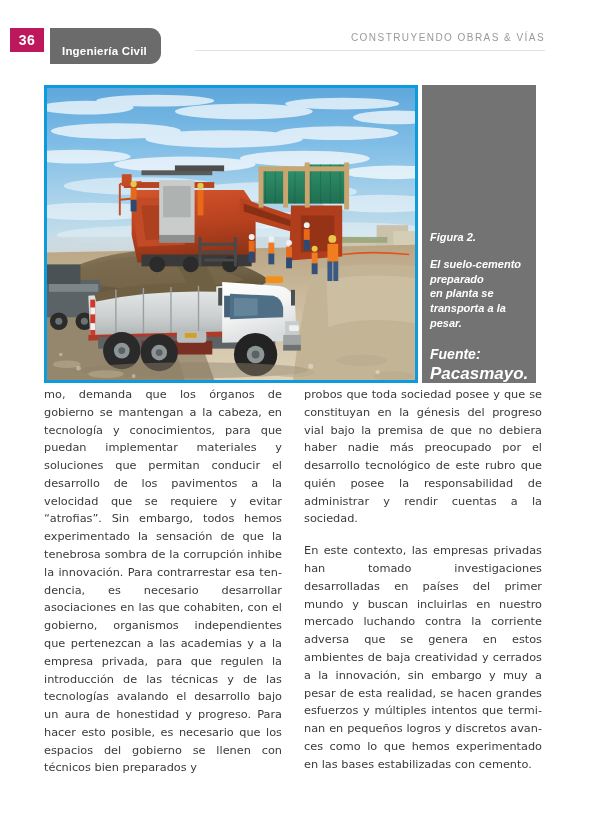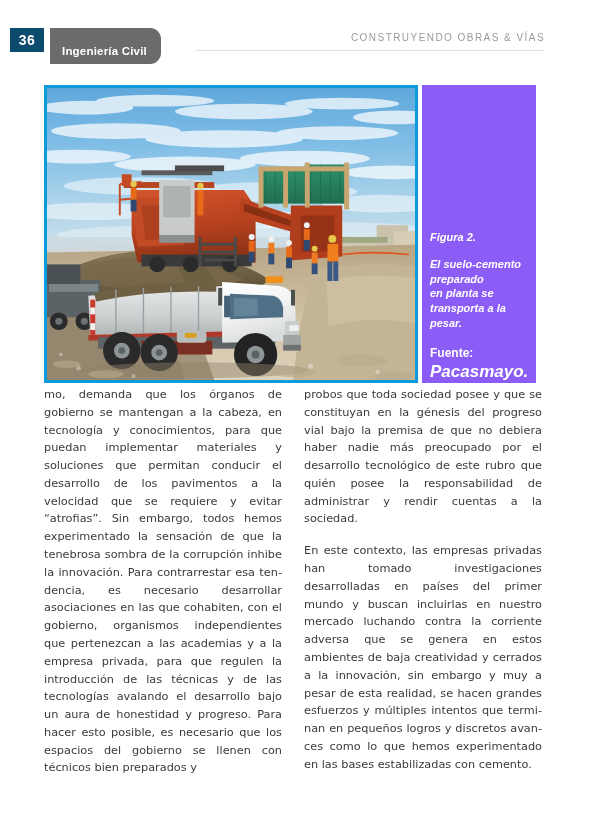--- a/index.html
+++ b/index.html
@@ -22,21 +22,21 @@
     top: 28px;
     width: 600px;
     height: 24px;
   }
   .page-number-badge {
     position: absolute;
     left: 10px;
     top: 0;
     width: 34px;
     height: 24px;
-    background: #0c4a6e;
+    background: #be185d;
     color: #ffffff;
     font-size: 14px;
     font-weight: bold;
     letter-spacing: 0.5px;
     display: flex;
     align-items: center;
     justify-content: center;
     line-height: 1;
   }
   .section-tag {
@@ -99,21 +99,21 @@
     width: 100%;
     height: 100%;
     display: block;
   }
   .figure-caption-panel {
     position: absolute;
     left: 378px;
     top: 0;
     width: 114px;
     height: 298px;
-    background: #8b5cf6;
+    background: #737373;
     box-sizing: border-box;
     padding: 145px 8px 0 8px;
   }
   .caption-title {
     color: #ffffff;
     font-style: italic;
     font-weight: bold;
     font-size: 11px;
     line-height: 1.35;
     margin: 0 0 12px 0;
@@ -122,22 +122,23 @@
     color: #ffffff;
     font-style: italic;
     font-weight: bold;
     font-size: 11px;
     line-height: 1.34;
     margin: 0 0 14px 0;
     white-space: pre-line;
   }
   .caption-source-label {
     color: #ffffff;
-    font-weight: bold;
-    font-size: 12px;
+    font-style: italic;
+    font-weight: bold;
+    font-size: 14px;
     line-height: 1.34;
     margin: 0;
   }
   .caption-source-value {
     color: #ffffff;
     font-style: italic;
     font-weight: bold;
     font-size: 17px;
     line-height: 1.34;
     margin: 0;

